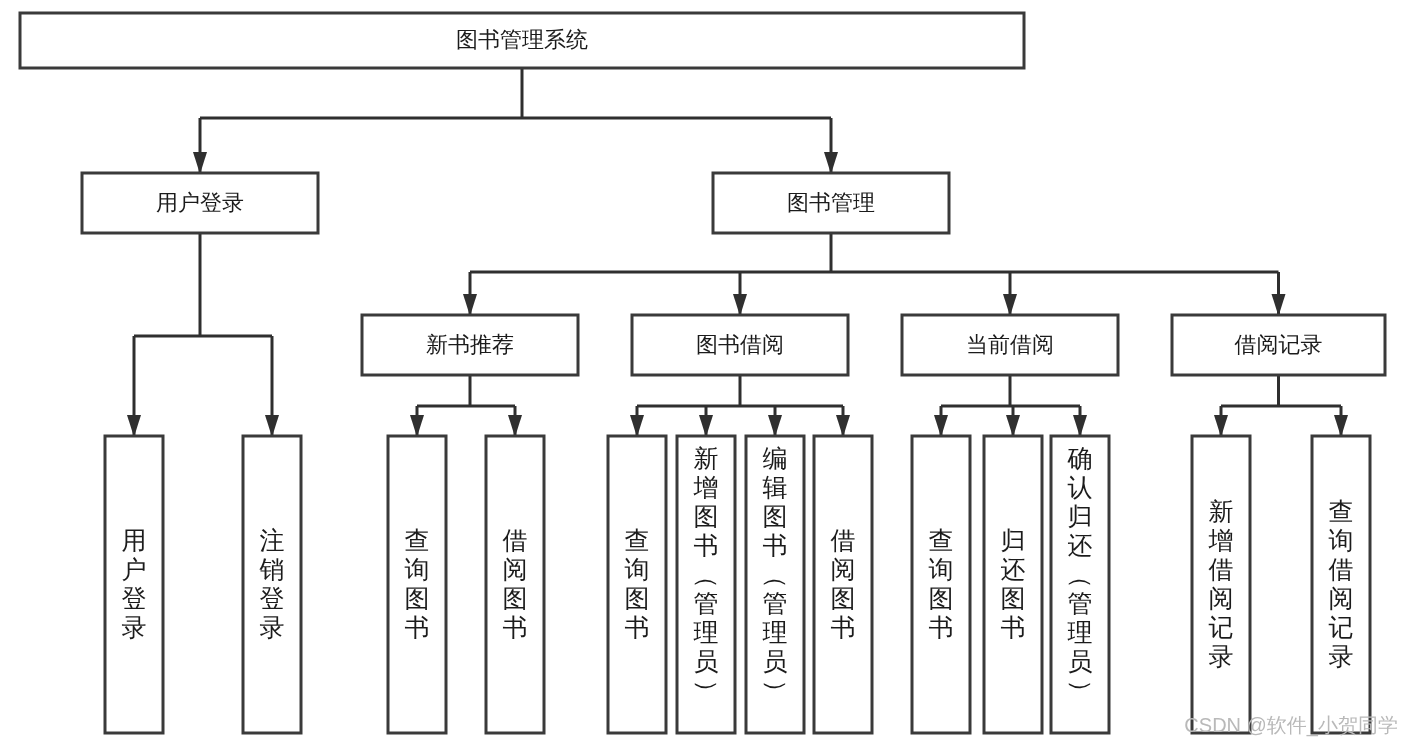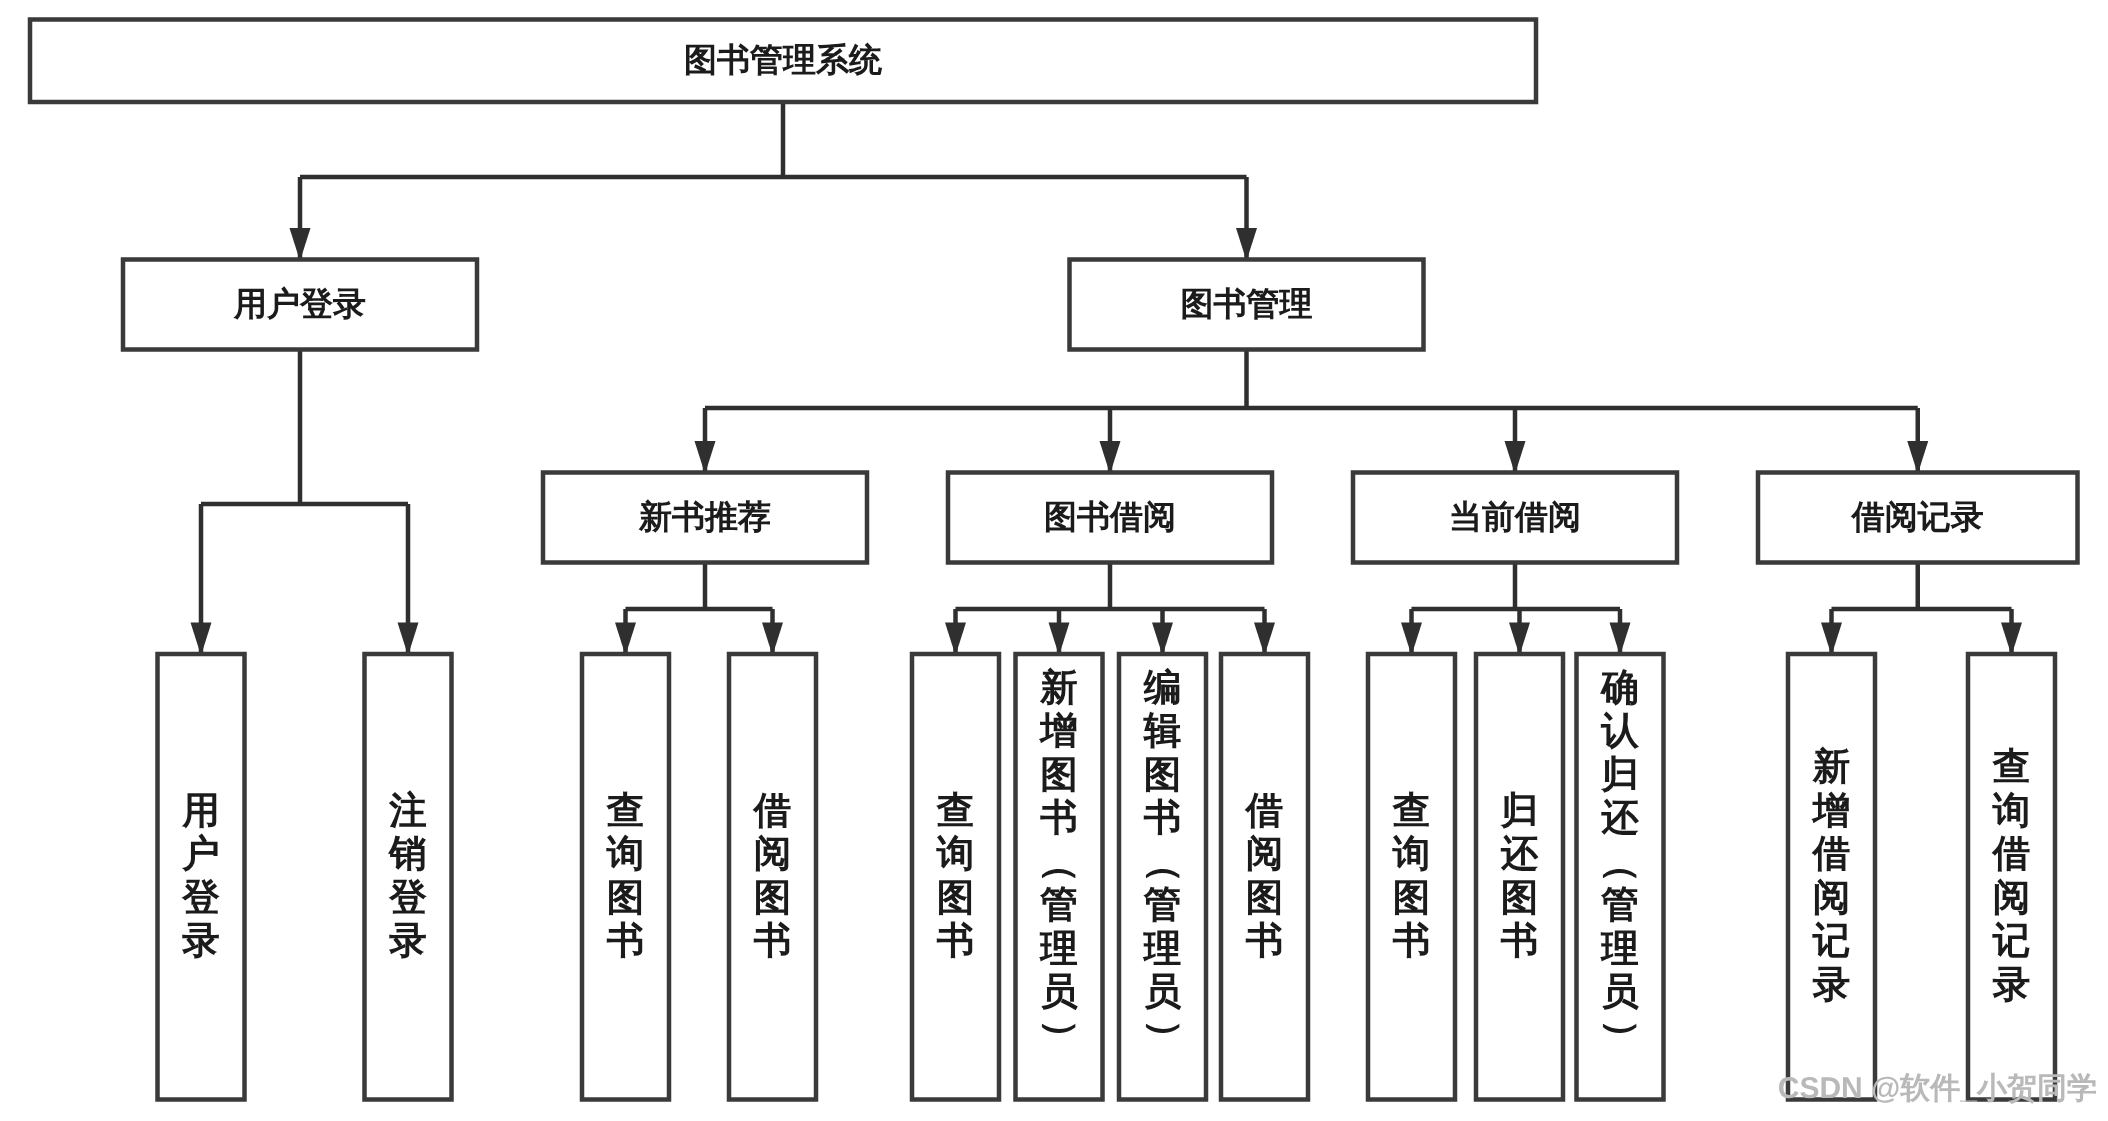--- a/index.html
+++ b/index.html
@@ -11,21 +11,20 @@
     width: 1405px;
     height: 747px;
     font-family: "Liberation Sans", "DejaVu Sans", sans-serif;
     overflow: hidden;
     position: relative;
   }
   #diagram-root {
     position: relative;
     width: 1332px;
     height: 747px;
-    font-weight: bold;
   }
   svg.diagram-canvas {
     position: absolute;
     top: 0;
     left: 0;
     width: 1405px;
     height: 747px;
   }
   .node-box {
     fill: #ffffff;

